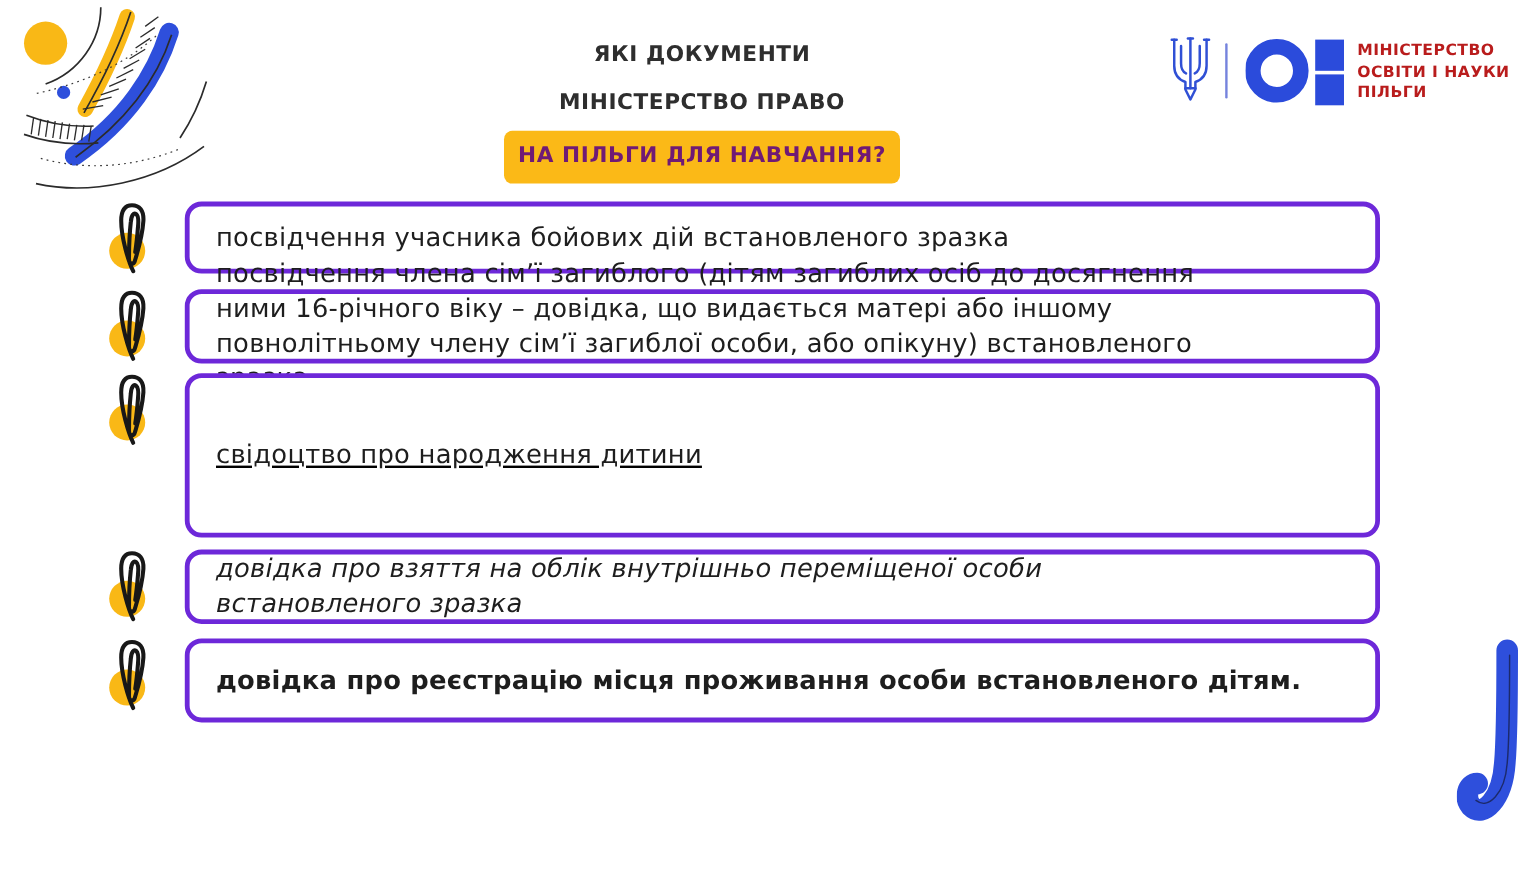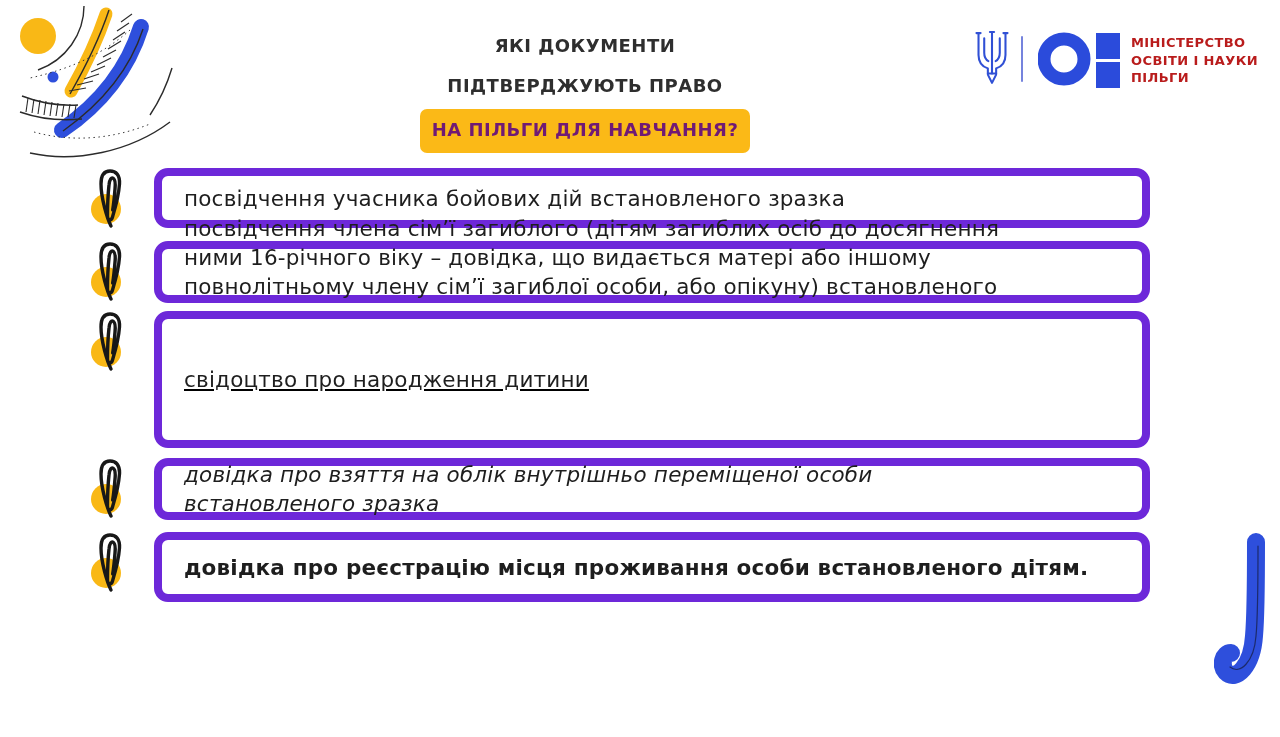--- a/index.html
+++ b/index.html
@@ -47,21 +47,21 @@
 
   
   .doc-list { position: absolute; left: 88px; top: 168px; width: 1062px; }
   .row { display: flex; align-items: flex-start; }
   .icon-wrap { width: 50px; flex: 0 0 50px; padding-top: 0; }
   .icon-wrap svg { display: block; }
   .box {
     flex: 1;
     margin-left: 16px;
     background: #ffffff;
-    border: 8px solid #6d28d9;
+    border: 4px solid #6d28d9;
     border-radius: 14px;
     display: flex; align-items: center;
     padding: 0 22px;
   }
   .item-text {
     font-size: 21.5px; line-height: 29px;
     color: #1E1E1E;
     white-space: pre-line;
     letter-spacing: 0.2px;
   }
@@ -118,21 +118,21 @@
       <line x1="52" y1="102" x2="50" y2="116"></line>
         <line x1="58" y1="103" x2="56" y2="116"></line>
       <line x1="64" y1="104" x2="62" y2="117"></line>
         <line x1="70" y1="104" x2="68" y2="117"></line>
       <line x1="76" y1="105" x2="74" y2="118"></line>
     </g>
   </svg>
 
   <div class="title-block">
     <span class="title-line">ЯКІ ДОКУМЕНТИ</span>
-    <span class="title-line">ПІДТВЕРДЖУЮТЬ ПРАВО</span>
+    <span class="title-line">МІНІСТЕРСТВО ПРАВО</span>
     <span class="title-line"><span class="title-highlight">НА ПІЛЬГИ ДЛЯ НАВЧАННЯ?</span></span>
   </div>
 
   <svg class="trident" viewBox="0 0 36 54">
     <g fill="none" stroke="#3050D5" stroke-width="2" stroke-linecap="round" stroke-linejoin="round">
       <path d="M5 3 V24 Q5 34 14 37 V42"></path>
       <path d="M31 3 V24 Q31 34 22 37 V42"></path>
       <path d="M18 2 V42"></path>
       <path d="M3 3 H7"></path>
         <path d="M29 3 H33"></path>

